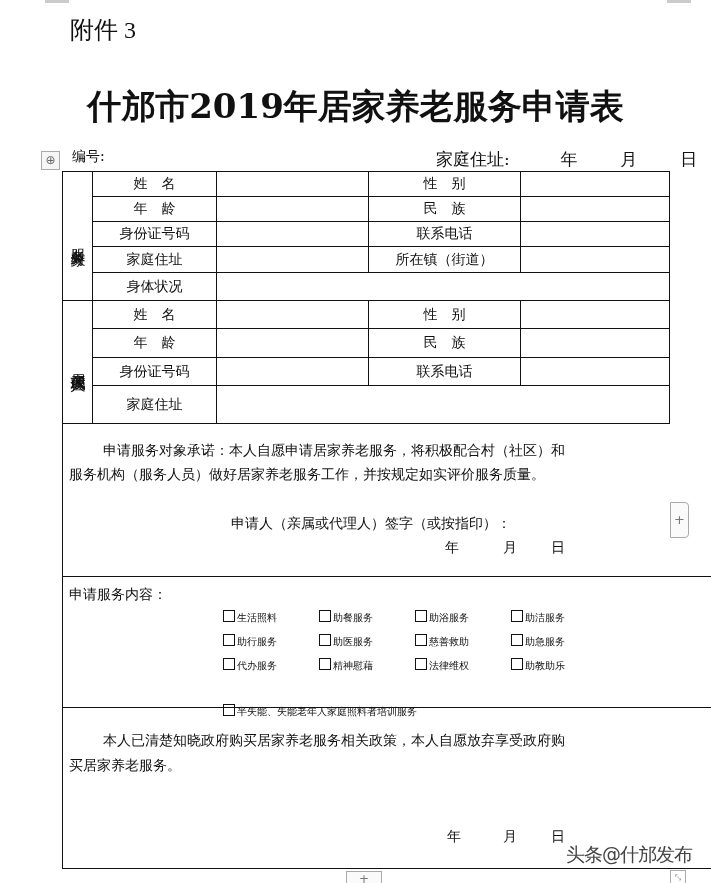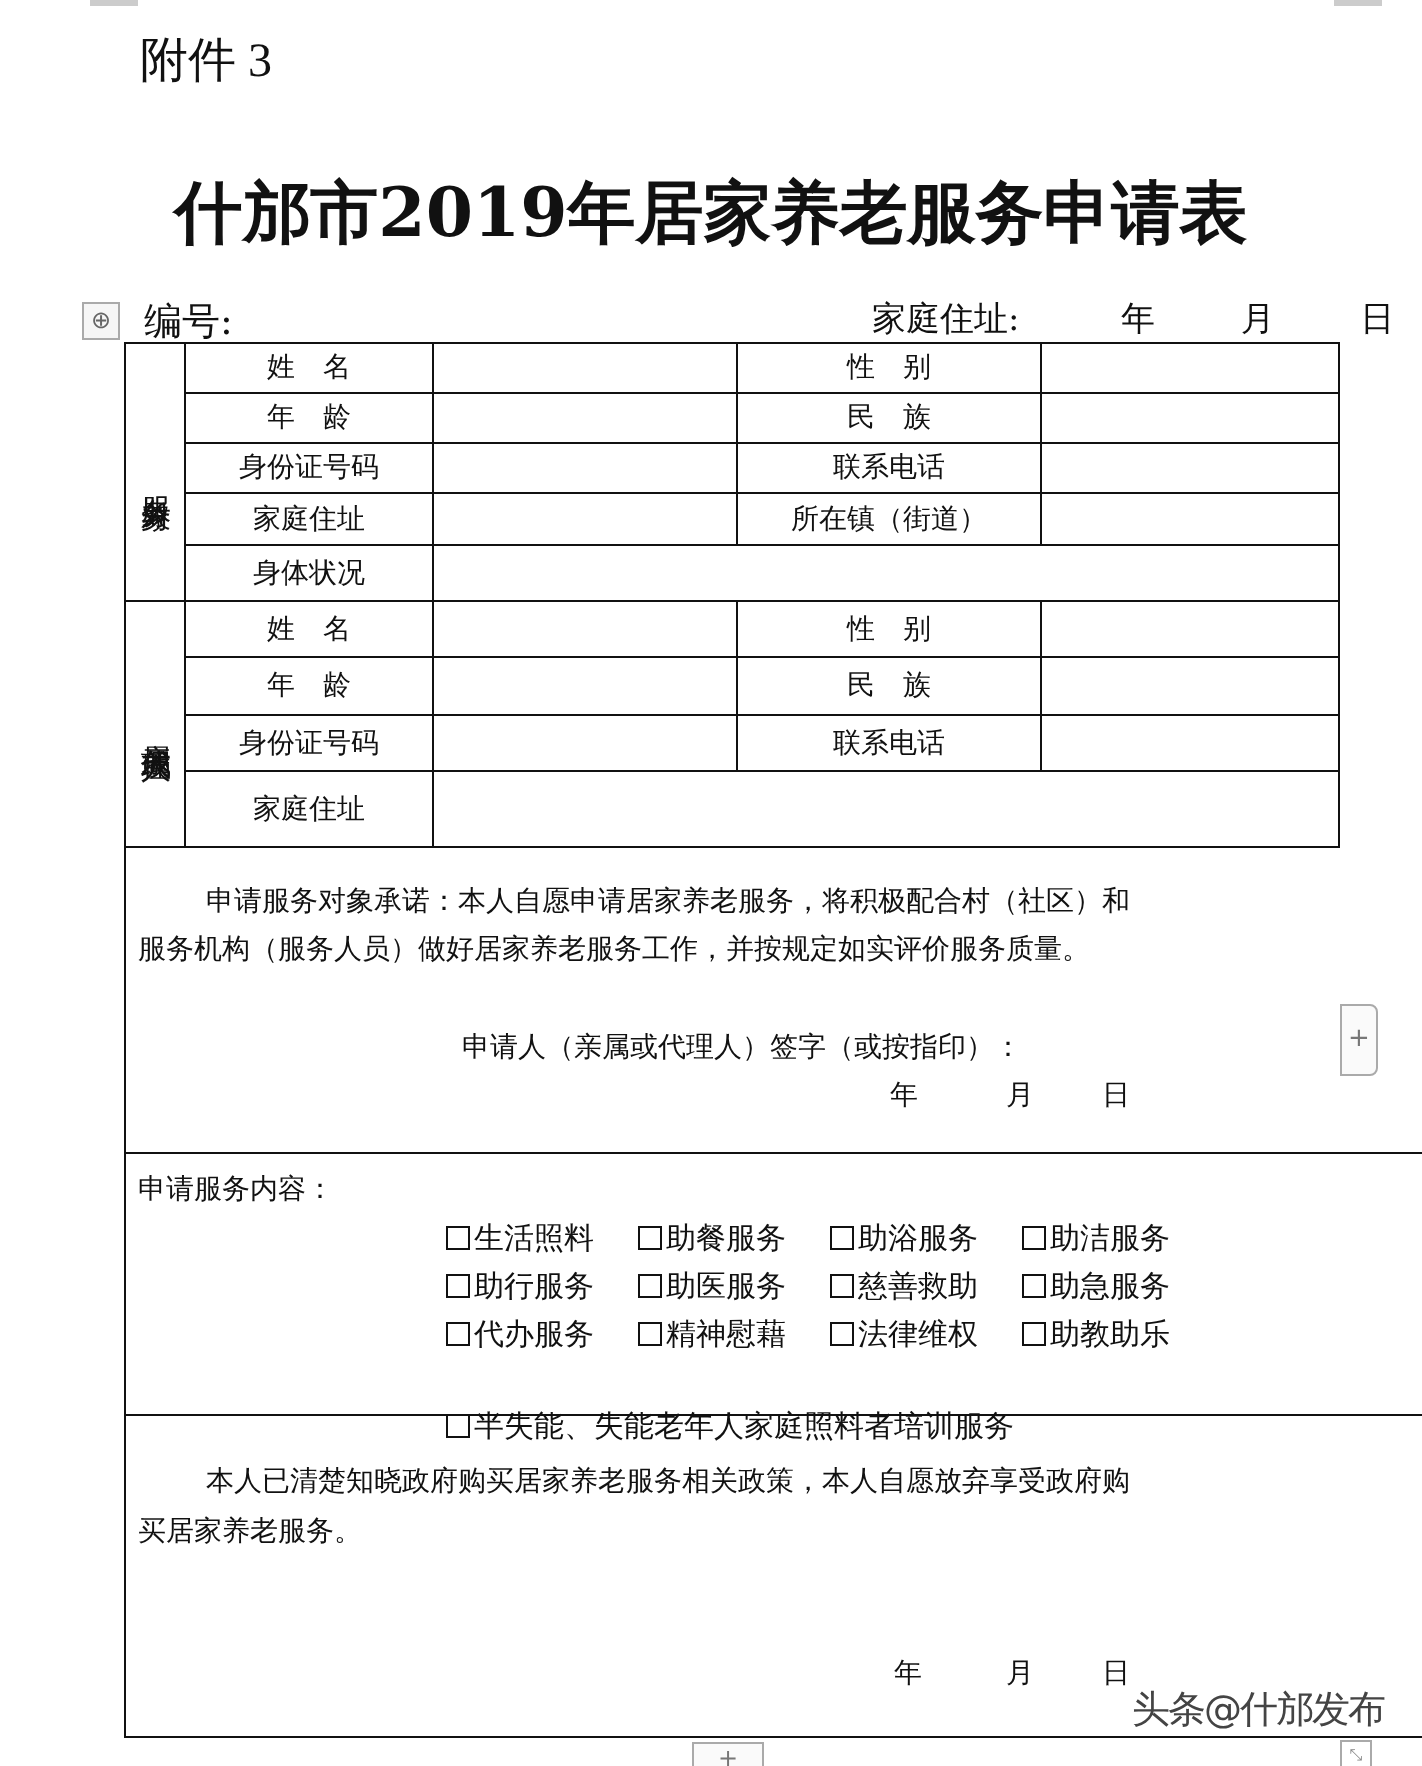--- a/index.html
+++ b/index.html
@@ -3,29 +3,29 @@
 <meta charset="utf-8">
 <style>
   html, body { margin:0; padding:0; }
   body { width:711px; height:883px; background:#fff; position:relative; overflow:hidden;
          font-family:"DejaVu Serif","Liberation Serif",serif; color:#111; }
   .corner { position:absolute; top:0; height:3px; width:24px; background:#ccc; }
   .annex { position:absolute; left:70px; top:14px; font-size:24px; font-family:"Liberation Serif",serif; }
   .title { position:absolute; left:0; width:711px; top:84px; text-align:center; font-size:34px; font-weight:bold; letter-spacing:0px; }
   .move-handle { position:absolute; left:41px; top:151px; width:17px; height:17px; border:1px solid #aaa; background:#f6f6f6;
                  font-size:12px; line-height:16px; text-align:center; color:#666; font-family:"DejaVu Sans",sans-serif; }
-  .meta-no { position:absolute; left:72px; top:148px; font-size:19px; }
+  .meta-no { position:absolute; left:72px; top:148px; font-size:14px; }
   .meta-date { position:absolute; left:436px; top:148px; font-size:17px; }
   .meta-date span { display:inline-block; }
   table.form { position:absolute; left:62px; top:171px; width:607px; border-collapse:collapse; font-size:14px; table-layout:fixed; }
   table.form td { border:1.5px solid #111; padding:0; text-align:center; vertical-align:middle; }
   .vlabel { writing-mode:vertical-rl; text-orientation:upright; font-size:15px; letter-spacing:1px; line-height:1; }
   .box { position:absolute; left:62px; width:675px; border:1.5px solid #111; border-top:none; box-sizing:border-box; font-size:14px; }
   .p { position:absolute; font-size:14px; white-space:nowrap; }
-  .svc-row { position:absolute; left:175px; font-size:15px; white-space:nowrap;padding-left:48px; }
+  .svc-row { position:absolute; left:175px; font-size:10px; white-space:nowrap;padding-left:48px; }
   .svc { display:inline-block; width:96px; }
   .svc-wide { display:inline-block; }
   .chk { display:inline-block; width:10px; height:10px; border:1px solid #111; margin-right:2px; vertical-align:-1px; }
   .add-right { position:absolute; left:670px; top:502px; width:17px; height:34px; border:1px solid #aaa; border-radius:0 4px 4px 0; background:#fafafa;
                color:#777; font-size:13px; text-align:center; line-height:34px; font-family:"DejaVu Sans",sans-serif; }
   .add-bottom { position:absolute; left:346px; top:871px; width:34px; height:14px; border:1px solid #aaa; border-bottom:none; background:#fafafa;
                 color:#777; font-size:12px; text-align:center; line-height:14px; font-family:"DejaVu Sans",sans-serif; }
   .resize { position:absolute; left:670px; top:870px; width:14px; height:13px; border:1px solid #aaa; font-size:8px; color:#888; text-align:center; line-height:13px; font-family:"DejaVu Sans",sans-serif; }
   .watermark { position:absolute; left:566px; top:842px; font-size:19px; color:#444; font-family:"DejaVu Sans",sans-serif; letter-spacing:-1px; }
 </style>

